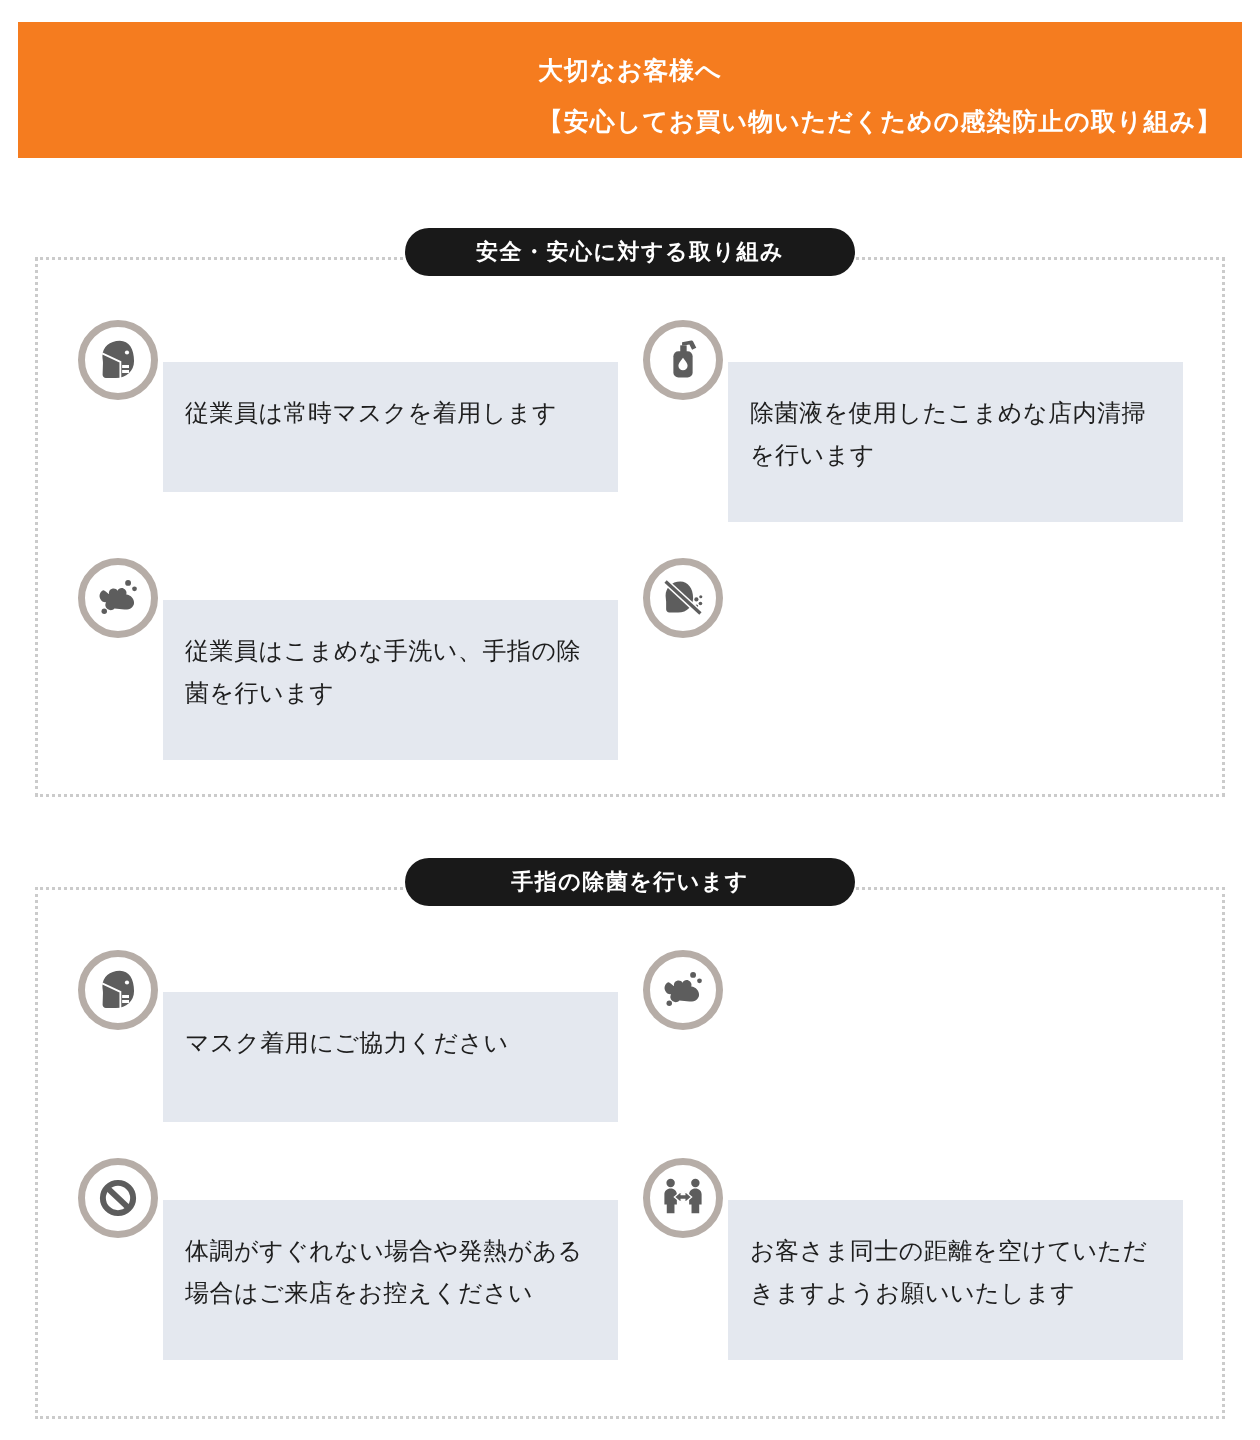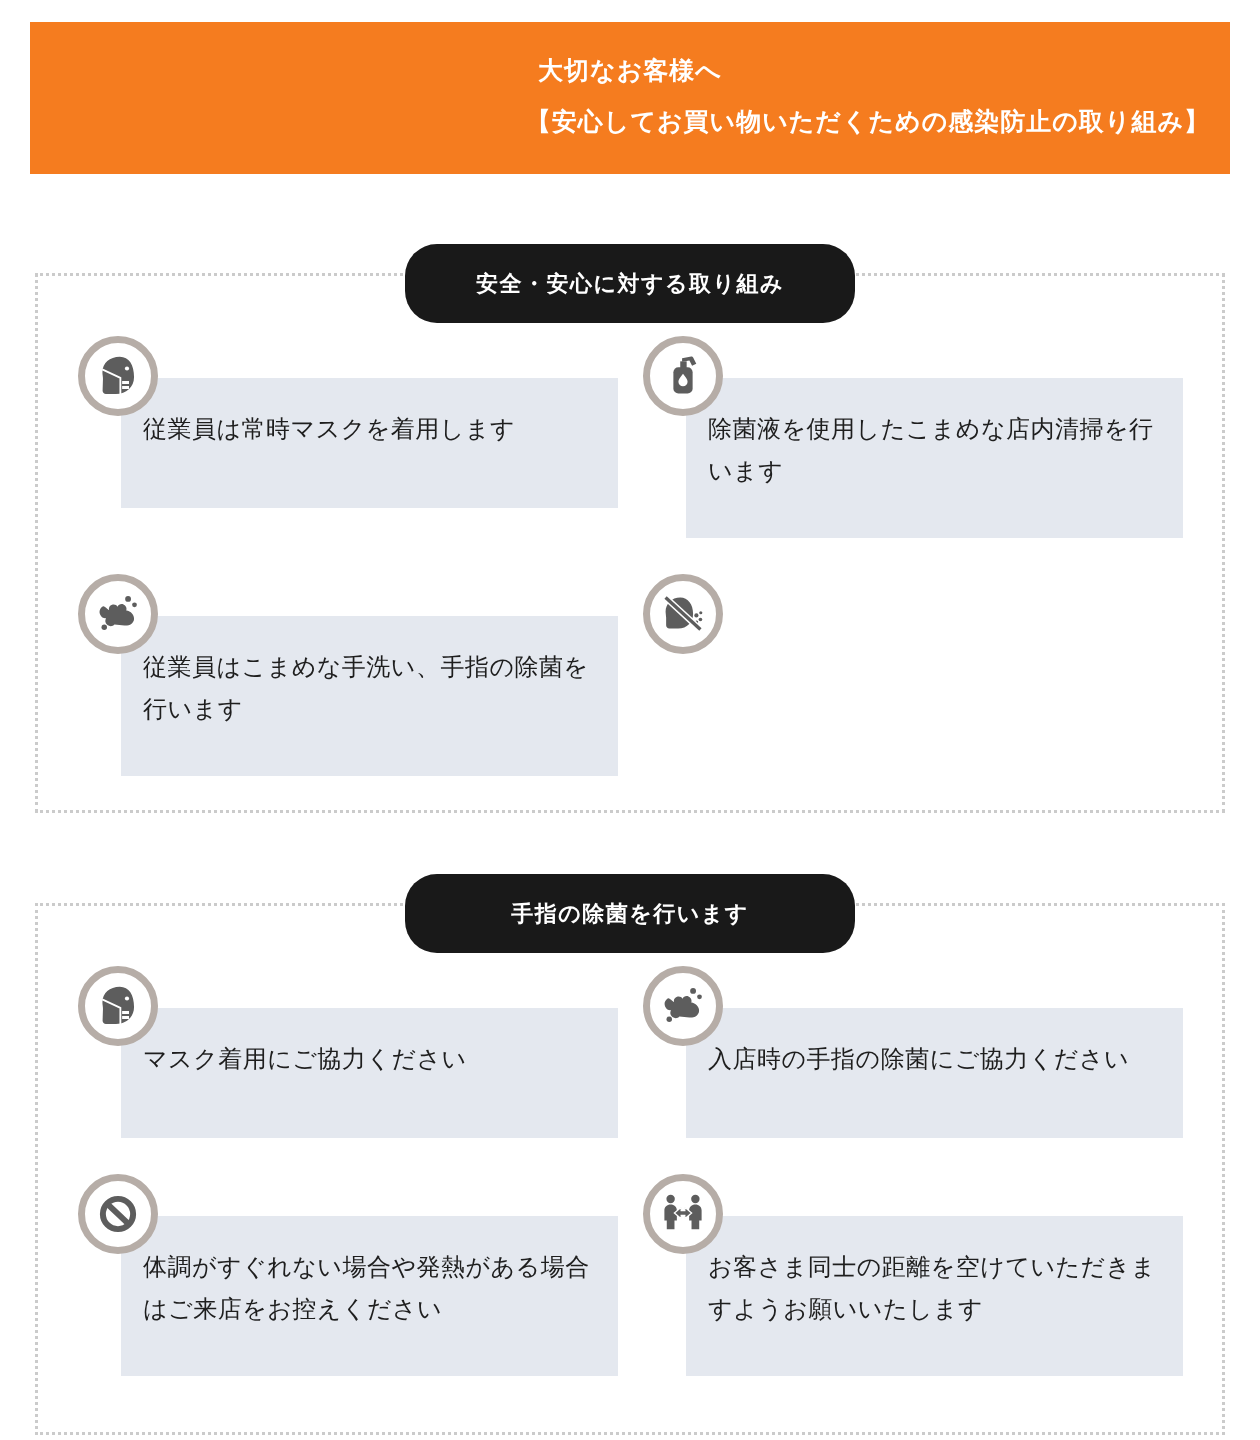--- a/index.html
+++ b/index.html
@@ -4,25 +4,25 @@
 <style>
   html,body{margin:0;padding:0;background:#fff;}
   body{
     width:1260px;
     font-family:"Liberation Sans","DejaVu Sans",sans-serif;
     color:#1f1f1f;
     -webkit-font-smoothing:antialiased;
   }
   
   .banner{
-    margin:22px 30px 0;
+    margin:22px 18px 0;
     background:#f57c1f;
     color:#fff;
     text-align:center;
-    padding:36px 20px 40px;
+    padding:36px 20px 24px;
   }
   .banner .bline{
     font-weight:bold;
     font-size:25px;
     line-height:25px;
     letter-spacing:1px;
   }
   .banner .bline + .bline{margin-top:26px;text-align:right;}
 
   
@@ -33,21 +33,21 @@
     padding:60px 39px 34px 40px;
   }
   .section.first{margin-top:99px;}
   .section.second{margin-top:90px;padding-bottom:56px;}
   .pill{
     position:absolute;
     top:-32px;
     left:50%;
     transform:translateX(-50%);
     min-width:450px;
-    height:79px;
+    height:48px;
     box-sizing:border-box;
     background:#191919;
     border-radius:32px;
     color:#fff;
     font-size:22px;
     font-weight:bold;
     letter-spacing:1.5px;
     display:flex;
     align-items:center;
     justify-content:center;
@@ -68,21 +68,21 @@
     background:#fff;
     border:7px solid #b6ada7;
     border-radius:50%;
     display:flex;
     align-items:center;
     justify-content:center;
     z-index:2;
   }
   .icon-circle svg{display:block;color:#5d5d5d;}
   .tbox{
-    margin-left:43px;
+    margin-left:85px;
     margin-top:42px;
     background:#e4e8ef;
     min-height:130px;
     box-sizing:border-box;
     padding:30px 26px 46px 22px;
     font-size:24px;
     line-height:42px;
     letter-spacing:0.5px;
     color:#1e1e1e;
   }
@@ -170,21 +170,20 @@
 
     <div class="item">
       <div class="icon-circle">
         <svg width="44" height="44" viewBox="0 0 48 48" aria-hidden="true">
           <path d="M7 16c-2.5 1.5-4 5-2.5 8.5C6 28 9 29 11 28.5 9.5 30.8 10 34 12.5 36c2.6 2 6 1.4 7.6-.6L31 36.6c5.5.5 10-2.5 10.5-7S38 20.6 33 20.1c1-2.5-.5-5.5-3-6.5s-5.5 0-6.5 2.5c-1-2-3.5-3-6-2.2-2.6.8-4 3.4-3.3 5.9C11.5 18.1 9 14.5 7 16z" fill="#5d5d5d"></path>
           <circle cx="35" cy="7.5" r="3.2" fill="#5d5d5d"></circle>
           <circle cx="42" cy="14" r="2.6" fill="#5d5d5d"></circle>
           <circle cx="9" cy="38.5" r="3" fill="#5d5d5d"></circle>
         </svg>
       </div>
-      <div class="tbox">入店時の手指の除菌にご協力ください</div>
     </div>
 
     <div class="item">
       <div class="icon-circle">
         <svg width="44" height="44" viewBox="0 0 48 48" aria-hidden="true">
           <circle cx="24" cy="24" r="16.5" fill="none" stroke="#5d5d5d" stroke-width="6.5"></circle>
           <path d="M12.6 13.2L35.4 34.8" stroke="#5d5d5d" stroke-width="6.5" fill="none"></path>
         </svg>
       </div>
       <div class="tbox">体調がすぐれない場合や発熱がある場合はご来店をお控えください</div>

